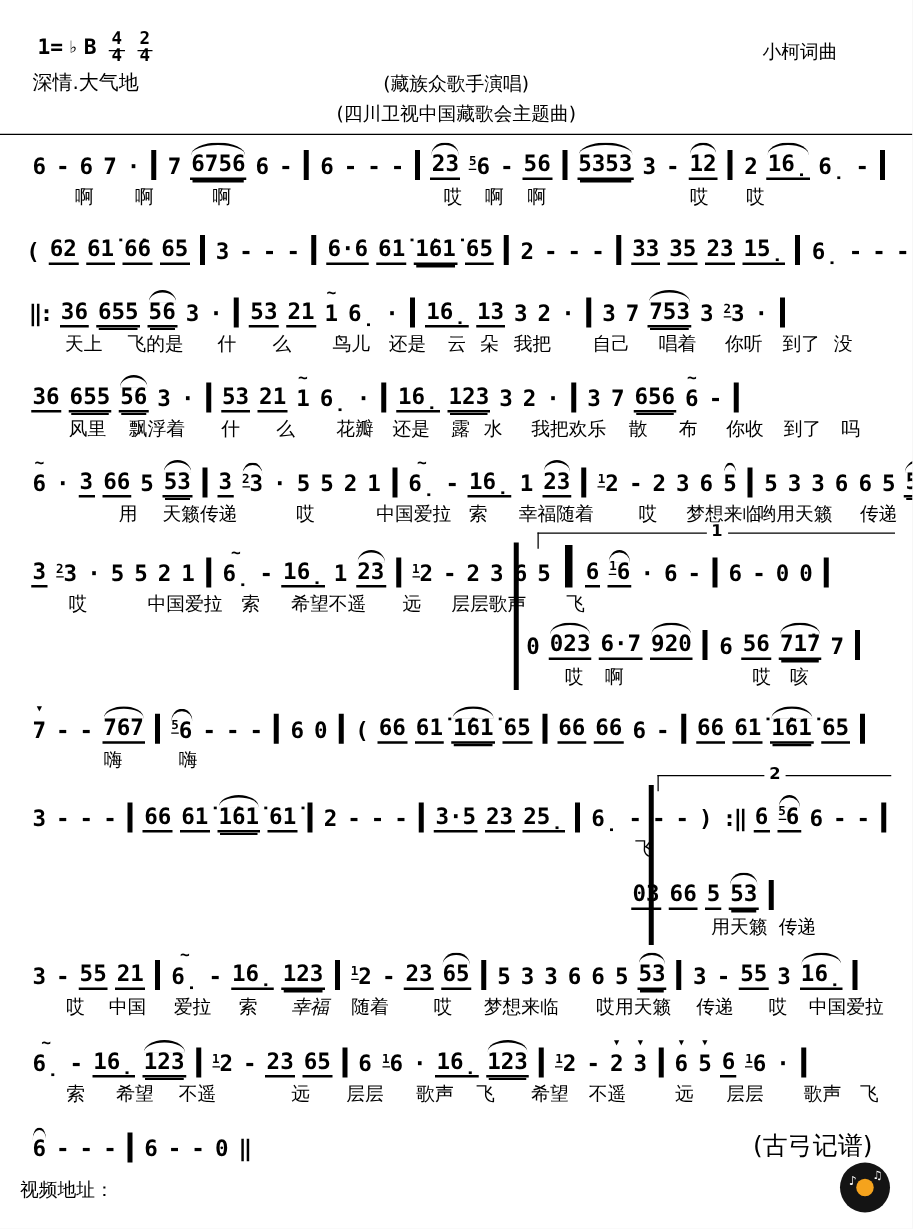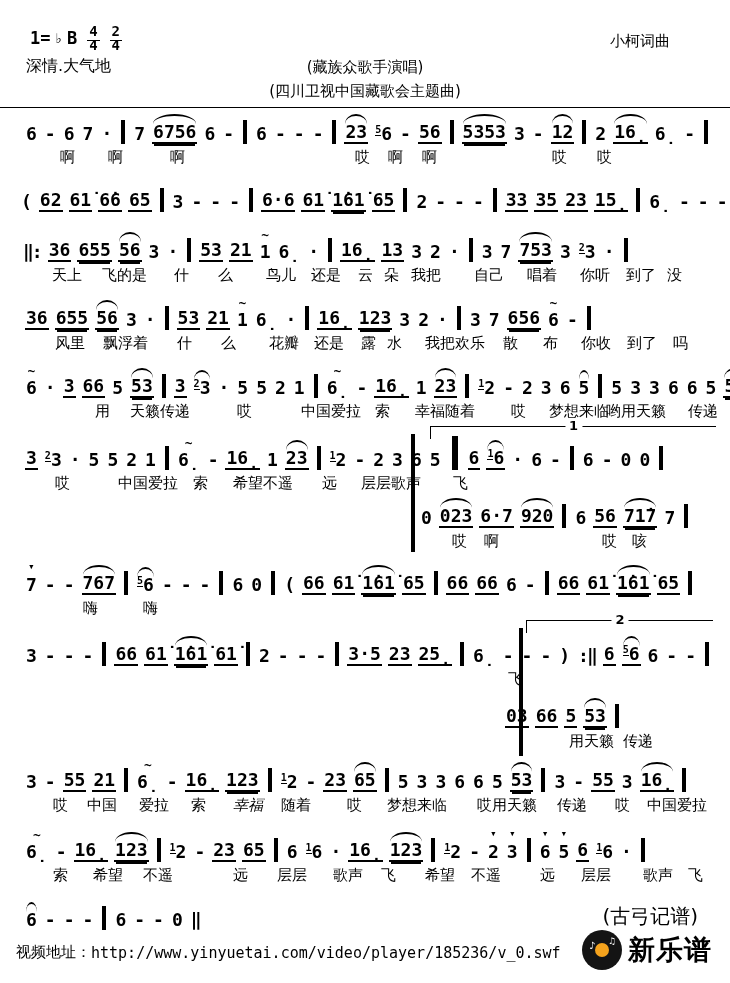--- a/index.html
+++ b/index.html
@@ -559,29 +559,27 @@
           <span class="tok">0</span>
           <span class="tok final">‖</span>
         </div>
         <div class="lline"></div>
       </div>
     </div>
   <div class="credit">(古弓记谱)</div>
 
   <div class="footer">
     <span>视频地址：</span>
-    <span class="url">http://www.yinyuetai.com/video/player/185236/v_0.swf</span>
   </div>
   <div class="logo">
     <span class="disc" style="background: rgb(20, 20, 20);">
       <span class="center" style="background: rgb(245, 163, 29);"></span>
       <span class="noteglyph">♪</span>
       <span class="noteglyph2">♫</span>
     </span>
-    <span class="logotext">新乐谱</span>
   </div>
 
 <div class="ending" style="left: 430px; top: 426px; width: 285px;">
       <i>1</i>
     </div>
     <div class="ending" style="left: 526px; top: 620px; width: 186px;">
       <i>2</i>
     </div>
     <div class="divisi" style="left: 411px; top: 434px; height: 118px;"></div>
     <div class="divisi" style="left: 519px; top: 628px; height: 128px;"></div>

